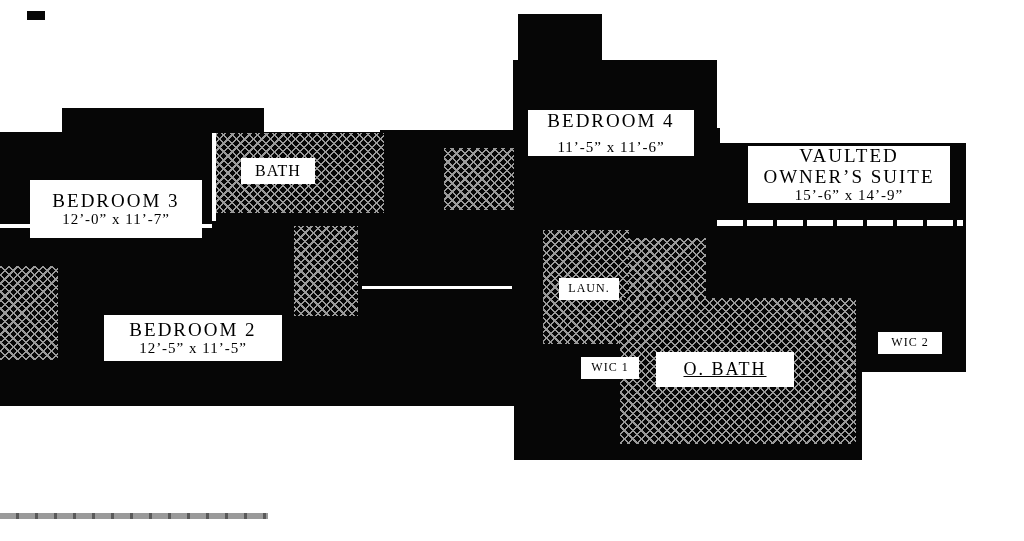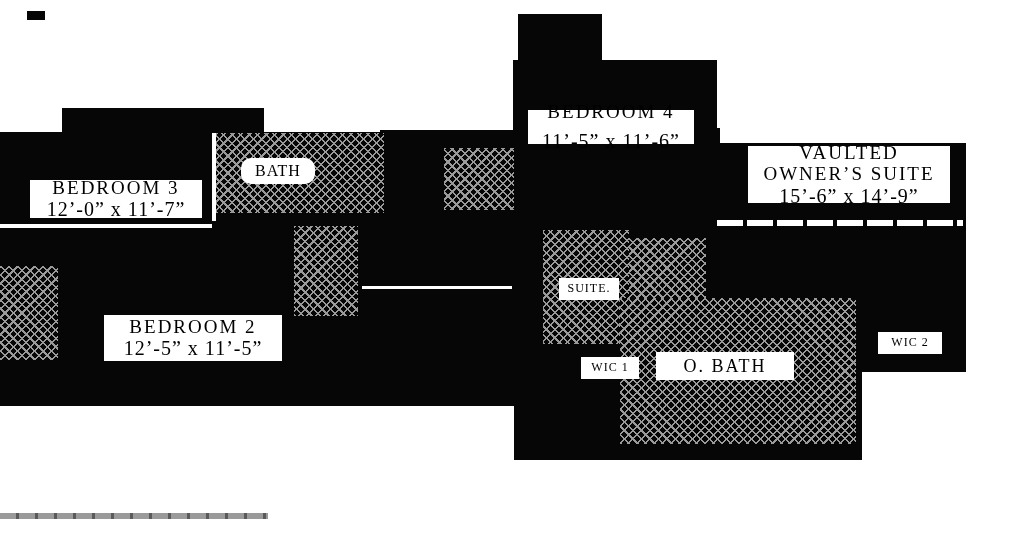--- a/index.html
+++ b/index.html
@@ -30,21 +30,21 @@
   }
   .room-label{
     position:absolute;
     background:var(--label-bg,#fff);
     color:var(--label-text,#000);
     display:flex;flex-direction:column;justify-content:center;align-items:center;
     text-align:center;line-height:1.12;
     padding:1px 3px;box-sizing:border-box;
   }
   .room-name{font-size:19px;letter-spacing:2px;white-space:nowrap;}
-  .room-dims{font-size:20px;letter-spacing:1px;white-space:nowrap;}
+  .room-dims{font-size:15px;letter-spacing:1px;white-space:nowrap;}
   .mid .room-name{font-size:16px;letter-spacing:1px;}
   .obath-label .room-name{font-size:18px;letter-spacing:2px;}
   .small .room-name{font-size:12px;letter-spacing:1px;}
 </style>
 </head>
 <body>
 
 <div class="canvas">
 
   <div class="blk" style="left:27px;top:11px;width:18px;height:9px;"></div>
@@ -65,54 +65,54 @@
   <div class="hatch" style="left:628px;top:238px;width:78px;height:60px;"></div>
   <div class="hatch" style="left:543px;top:230px;width:86px;height:114px;"></div>
   <div class="hatch" style="left:620px;top:298px;width:236px;height:146px;"></div>
 
   <div class="wallgap" style="left:0px;top:224px;width:212px;height:4px;"></div>
   <div class="wallgap" style="left:212px;top:133px;width:4px;height:88px;"></div>
   <div class="wallgap" style="left:362px;top:286px;width:150px;height:3px;"></div>
   <div class="window-band" style="left:717px;top:220px;width:246px;height:6px;"></div>
   <div class="porch-line" style="left:0px;top:513px;width:268px;height:6px;"></div>
 
-  <div class="room-label" style="left:30px;top:180px;width:172px;height:38px;">
+  <div class="room-label" style="left:30px;top:180px;width:172px;height:58px;">
     <div class="room-name">BEDROOM 3</div>
     <div class="room-dims">12’-0” x 11’-7”</div>
   </div>
 
-  <div class="room-label mid" style="left:241px;top:158px;width:74px;height:26px;border-radius:10px;">
+  <div class="room-label mid" style="left:241px;top:158px;width:74px;height:26px;">
     <div class="room-name">BATH</div>
   </div>
 
-  <div class="room-label" style="left:528px;top:110px;width:166px;height:34px;gap:8px;">
+  <div class="room-label" style="left:528px;top:110px;width:166px;height:46px;gap:8px;">
     <div class="room-name">BEDROOM 4</div>
     <div class="room-dims">11’-5” x 11’-6”</div>
   </div>
 
   <div class="room-label" style="left:748px;top:146px;width:202px;height:57px;">
     <div class="room-name">VAULTED</div>
     <div class="room-name">OWNER’S SUITE</div>
     <div class="room-dims">15’-6” x 14’-9”</div>
   </div>
 
   <div class="room-label" style="left:104px;top:315px;width:178px;height:46px;">
     <div class="room-name">BEDROOM 2</div>
     <div class="room-dims">12’-5” x 11’-5”</div>
   </div>
 
   <div class="room-label small" style="left:559px;top:278px;width:60px;height:22px;">
-    <div class="room-name">SUITE.</div>
+    <div class="room-name">LAUN.</div>
   </div>
 
   <div class="room-label small" style="left:581px;top:357px;width:58px;height:22px;">
     <div class="room-name">WIC 1</div>
   </div>
 
-  <div class="room-label obath-label" style="left:656px;top:352px;width:138px;height:28px;">
+  <div class="room-label obath-label" style="left:656px;top:352px;width:138px;height:35px;text-decoration:underline;">
     <div class="room-name">O. BATH</div>
   </div>
 
   <div class="room-label small" style="left:878px;top:332px;width:64px;height:22px;">
     <div class="room-name">WIC 2</div>
   </div>
 
 </div>
 
 </body></html>

